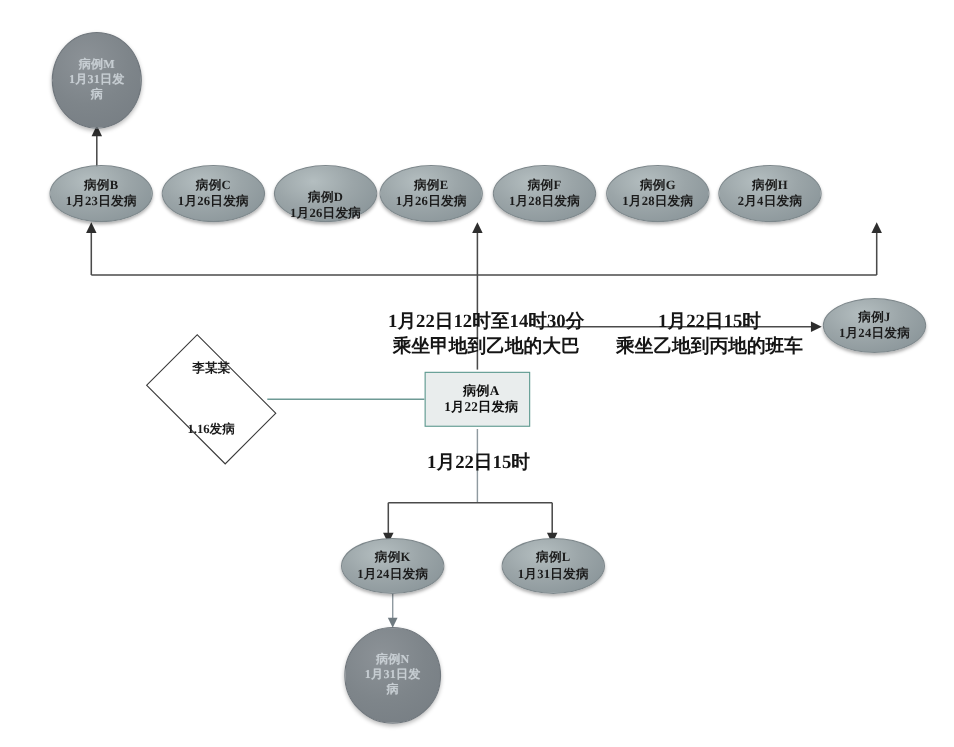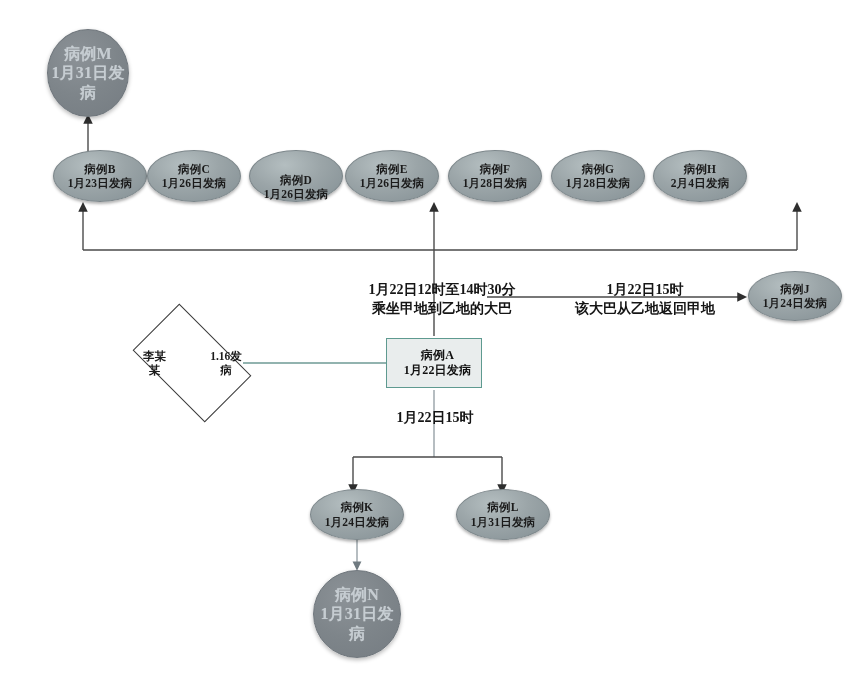--- a/index.html
+++ b/index.html
@@ -16,35 +16,35 @@
     background:radial-gradient(ellipse at 38% 28%, #b4bec0 0%, #9ba5a8 45%, #8d989c 78%, #828d92 100%);
     border:1px solid #7d878b;
     box-shadow:0 2px 3px rgba(0,0,0,.30);
     font-size:11.5px;}
 
   
   .circle-dark{border-radius:50%;
     background:radial-gradient(circle at 38% 30%, #8c9297 0%, #7e858a 50%, #757c82 100%);
     border:1px solid #6f767c;
     box-shadow:0 2px 4px rgba(0,0,0,.28);
-    color:#c6cdd2;font-size:16px;text-shadow:0 0 1px rgba(255,255,255,.25);}
+    color:#c6cdd2;font-size:11px;text-shadow:0 0 1px rgba(255,255,255,.25);}
 
   
   .rect{background:#e9eded;border:1.6px solid #5e9a90;font-size:12px;color:#111;}
 
   
   .diamond-wrap{position:absolute;}
   .diamond-shape{position:absolute;inset:0;background:#ffffff;border:1.3px solid #3a3a3a;
       transform:rotate(45deg);}
-  .diamond-label{position:absolute;inset:0;display:flex;flex-direction:row;
+  .diamond-label{position:absolute;inset:0;display:flex;flex-direction:column;
       align-items:center;justify-content:center;font-size:11.5px;font-weight:700;color:#1b1b1b;
       line-height:1.25;text-align:center;gap:41px;}
 
   
-  .edge-label{position:absolute;text-align:center;font-size:14px;font-weight:700;
+  .edge-label{position:absolute;text-align:center;font-size:17px;font-weight:700;
       color:#151515;line-height:1.35;white-space:nowrap;}
 
   svg.wires{position:absolute;left:0;top:0;width:867px;height:679px;overflow:visible;}
   .ln{stroke:#4a4a4a;stroke-width:1.4;fill:none;}
   .ln-soft{stroke:#8f9aa0;stroke-width:1.3;fill:none;}
   .ln-teal{stroke:#6e9a95;stroke-width:1.3;fill:none;}
 </style>
 </head>
 <body>
 
@@ -83,21 +83,21 @@
 
     <path class="ln-soft" d="M357,540 L357,566" marker-end="url(#ahead-soft)"></path>
   </svg>
 
   <div class="node circle-dark" style="left:47px;top:29px;width:82px;height:88px;">
     <span>病例M</span>
     <span>1月31日发</span>
     <span>病</span>
   </div>
 
-  <div class="node ellipse" style="left:53px;top:150px;width:94px;height:52px;">
+  <div class="node ellipse" style="left:45px;top:150px;width:94px;height:52px;">
     <span>病例B</span>
     <span>1月23日发病</span>
   </div>
   <div class="node ellipse" style="left:147px;top:150px;width:94px;height:52px;">
     <span>病例C</span>
     <span>1月26日发病</span>
   </div>
   <div class="node ellipse" style="left:249px;top:150px;width:94px;height:52px;justify-content:flex-end;">
     <span>病例D</span>
     <span>1月26日发病</span>
@@ -119,21 +119,21 @@
     <span>2月4日发病</span>
   </div>
 
   <div class="edge-label" style="left:332px;top:281px;width:220px;">
     <div>1月22日12时至14时30分</div>
     <div>乘坐甲地到乙地的大巴</div>
   </div>
 
   <div class="edge-label" style="left:545px;top:281px;width:200px;">
     <div>1月22日15时</div>
-    <div>该大巴从乙地返回甲地</div>
+    <div>乘坐乙地到丙地的班车</div>
   </div>
 
   <div class="edge-label" style="left:330px;top:409px;width:210px;">
     <div>1月22日15时</div>
   </div>
 
   <div class="node ellipse" style="left:748px;top:271px;width:94px;height:50px;">
     <span>病例J</span>
     <span>1月24日发病</span>
   </div>

